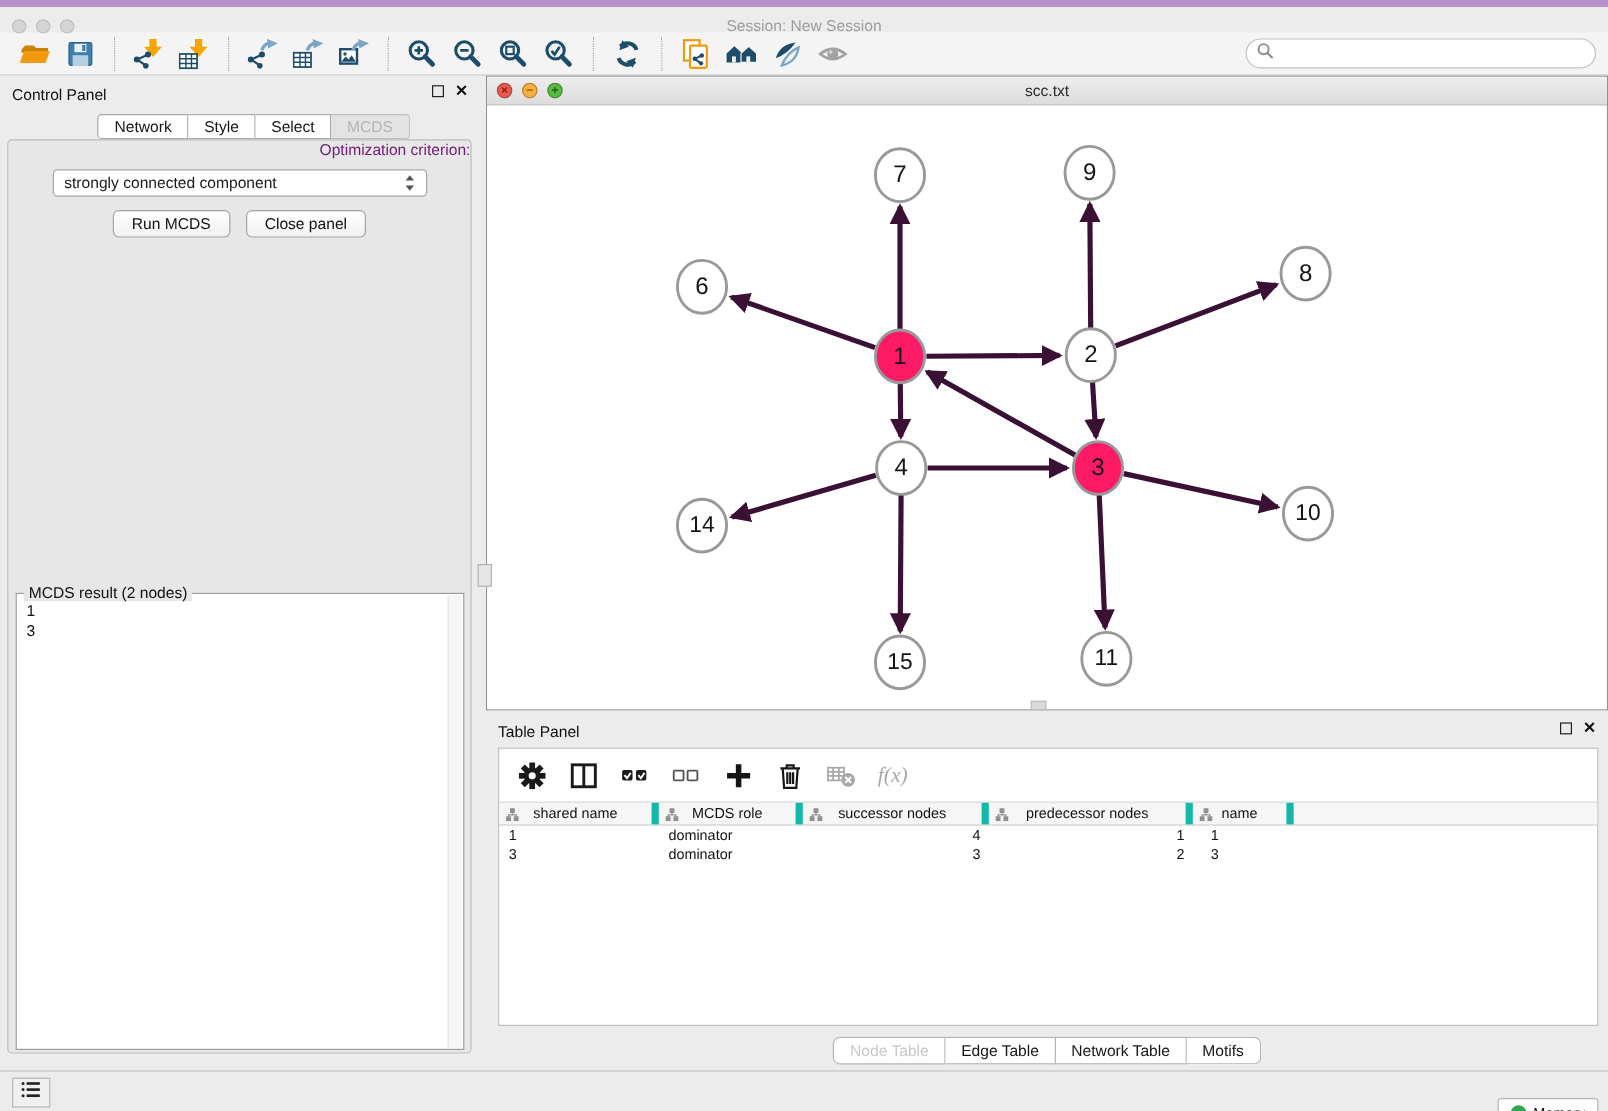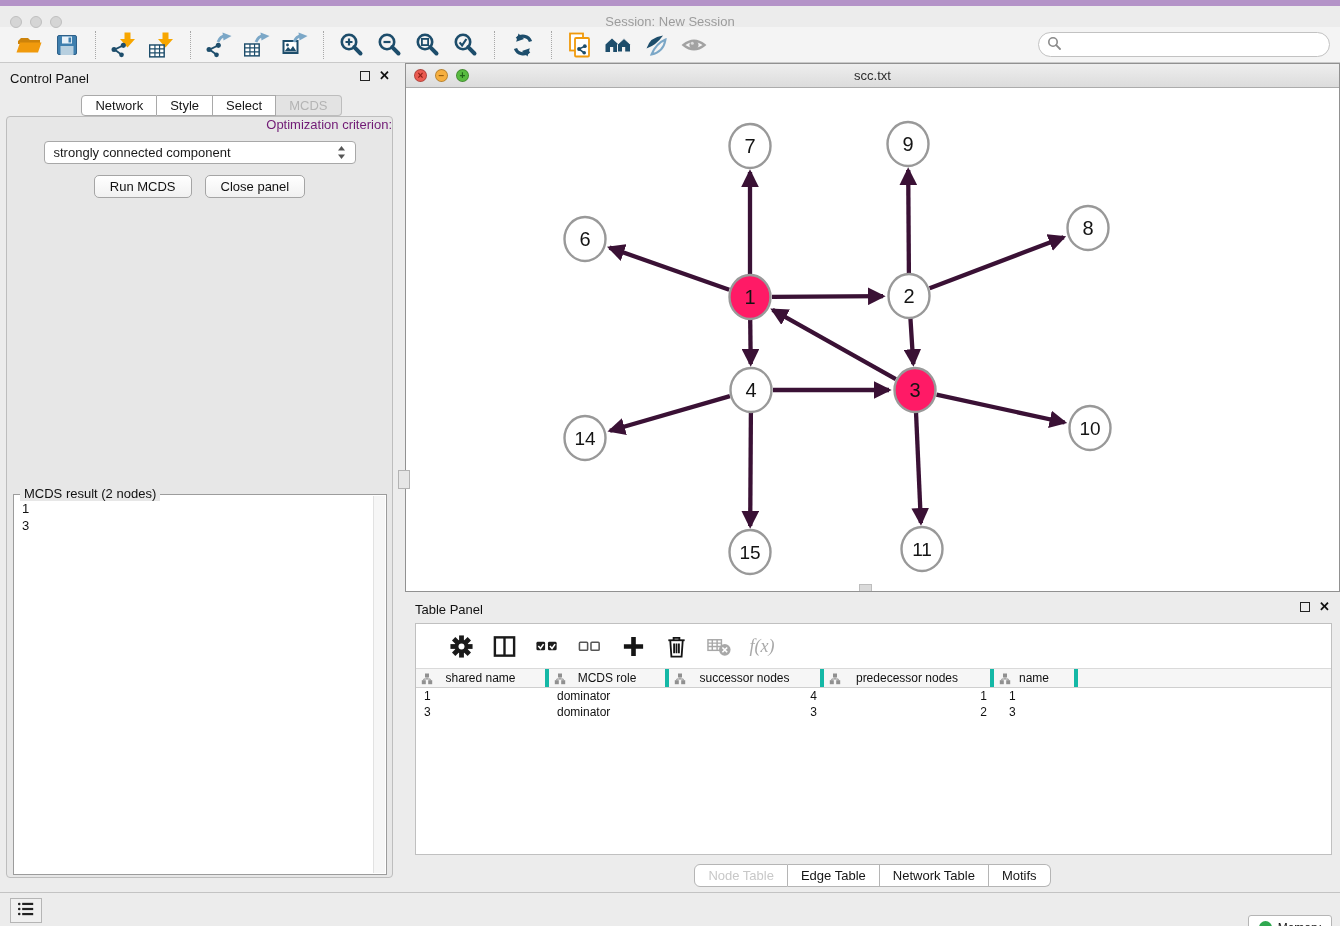--- a/index.html
+++ b/index.html
@@ -55,25 +55,25 @@
   .tl-close { background:#ea5a50; color:#8c1d14; }
   .tl-min   { background:#f6af3f; color:#935b10; }
   .tl-zoom  { background:#58bb40; color:#20641a; }
   #nw-title { position:absolute; left:0; right:0; text-align:center; font-size:13px; color:#2c2c2c; }
   #net-canvas { position:absolute; left:0; right:0; top:24px; bottom:0; overflow:hidden; background:#fff; }
   #nw-handle { position:absolute; left:453px; bottom:0; width:13px; height:7px; background:#dadada; border:1px solid #bdbdbd; border-bottom:none; }
 
   
   #table-panel { position:absolute; left:405px; top:594px; right:0; bottom:34px; background:#ececec; }
   #tp-box { position:absolute; left:10px; right:8px; top:29px; height:232px; background:#fff; border:1px solid #c0c0c0; }
-  #tp-toolbar { display:flex; align-items:center; gap:17px; height:44px; padding-left:32px; }
+  #tp-toolbar { display:flex; align-items:center; gap:17px; height:44px; padding-left:14px; }
   .tp-ic { display:flex; align-items:center; justify-content:center; width:26px; height:26px; }
   .fx { font-family:"Liberation Serif",serif; font-style:italic; font-size:18px; color:#a8a8a8; }
   #tp-thead { display:flex; border-top:1px solid #dadada; border-bottom:1px solid #cfcfcf; background:#f6f6f6; height:20px; }
-  .th { position:relative; display:flex; align-items:center; justify-content:center; border-right:4px solid #14b8a6; font-size:12px; color:#111; }
+  .th { position:relative; display:flex; align-items:center; justify-content:center; border-right:6px solid #14b8a6; font-size:12px; color:#111; }
   .th .tree-ic { position:absolute; left:5px; top:4px; }
   .tr { display:flex; height:16px; }
   .td { font-size:12px; color:#111; padding-top:1px; }
   #tp-tabs { position:absolute; bottom:5px; left:0; right:0; display:flex; justify-content:center; }
   .tp-tab { background:#fff; border:1px solid #b5b5b5; border-left:none; padding:3px 13px; font-size:13px; color:#161616;text-align:center; }
   .tp-tab:first-child { border-left:1px solid #b5b5b5; border-radius:6px 0 0 6px; }
   .tp-tab:last-child { border-radius:0 6px 6px 0; }
   .tp-tab.active { color:#c8c8c8; }
 
   

